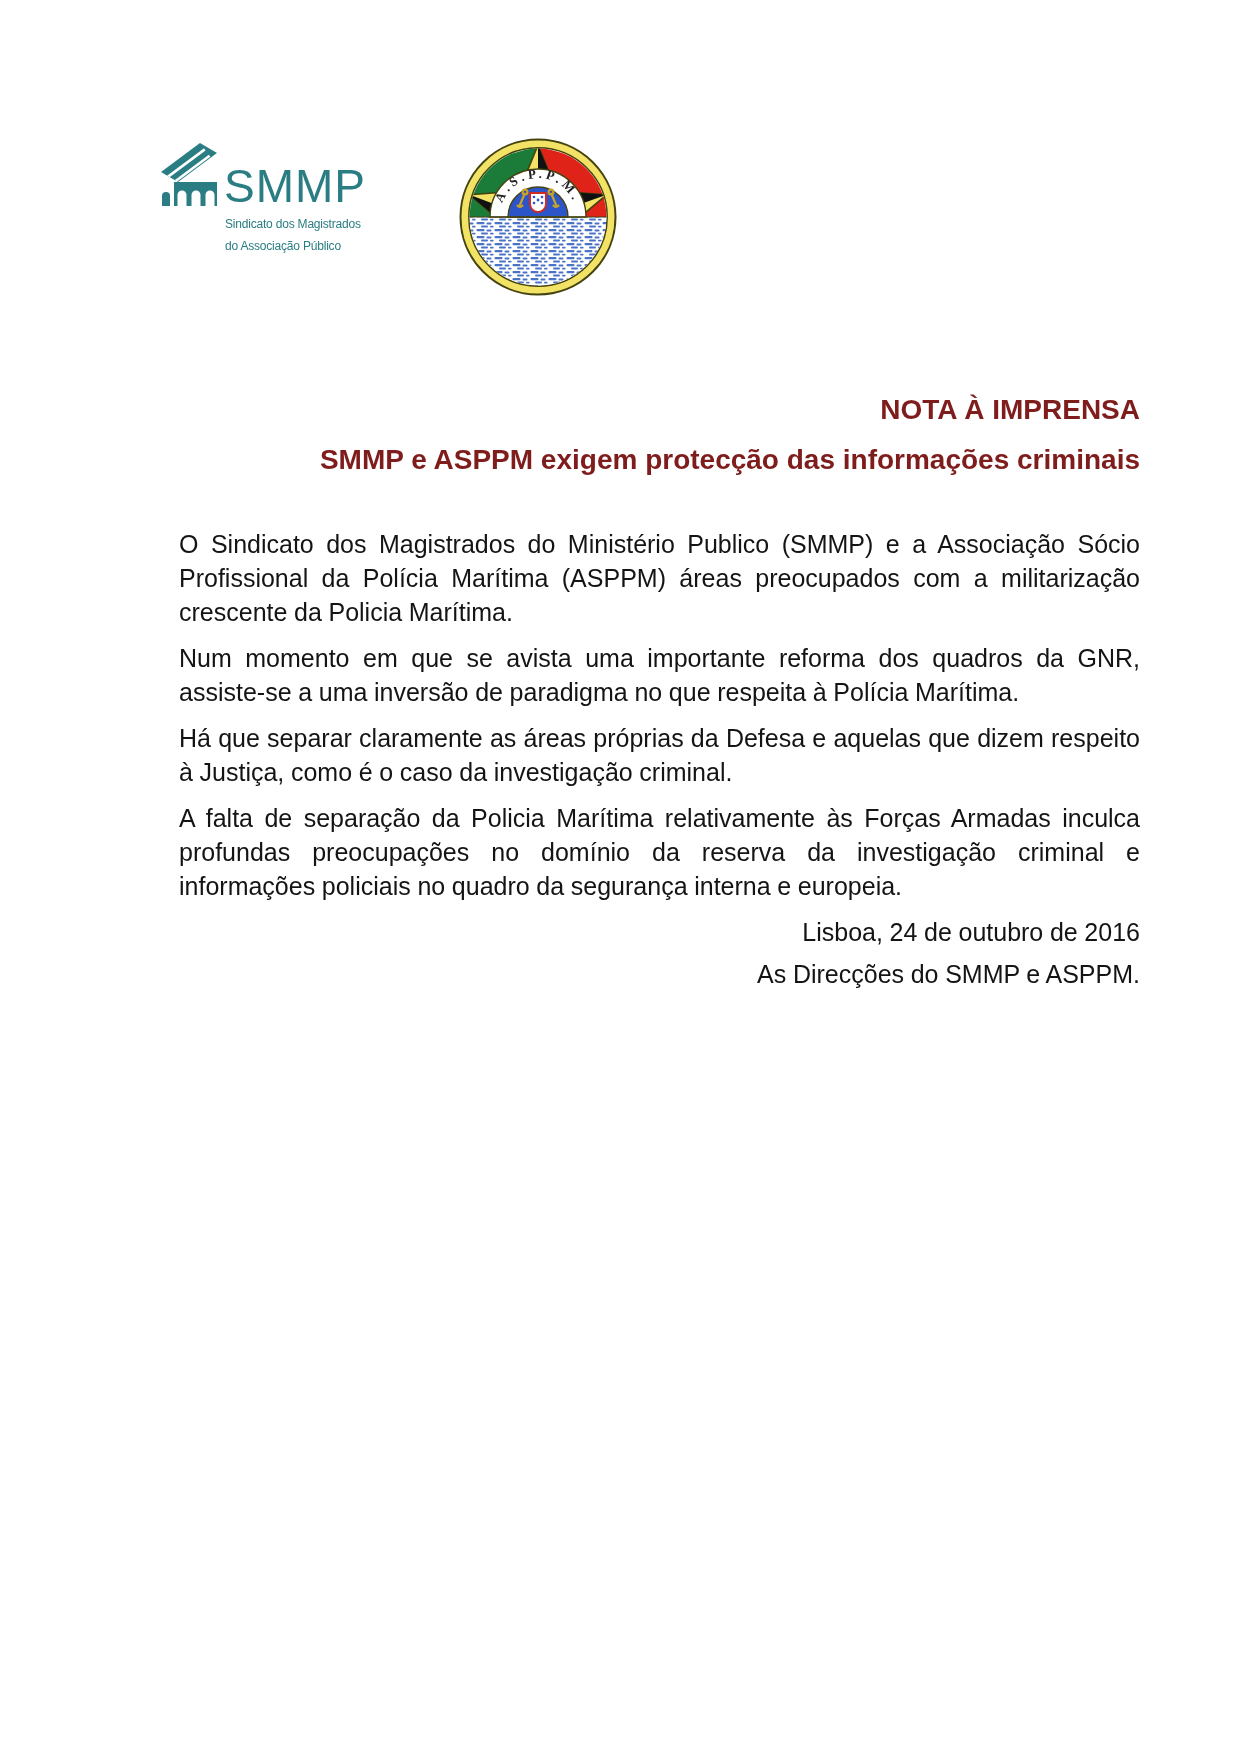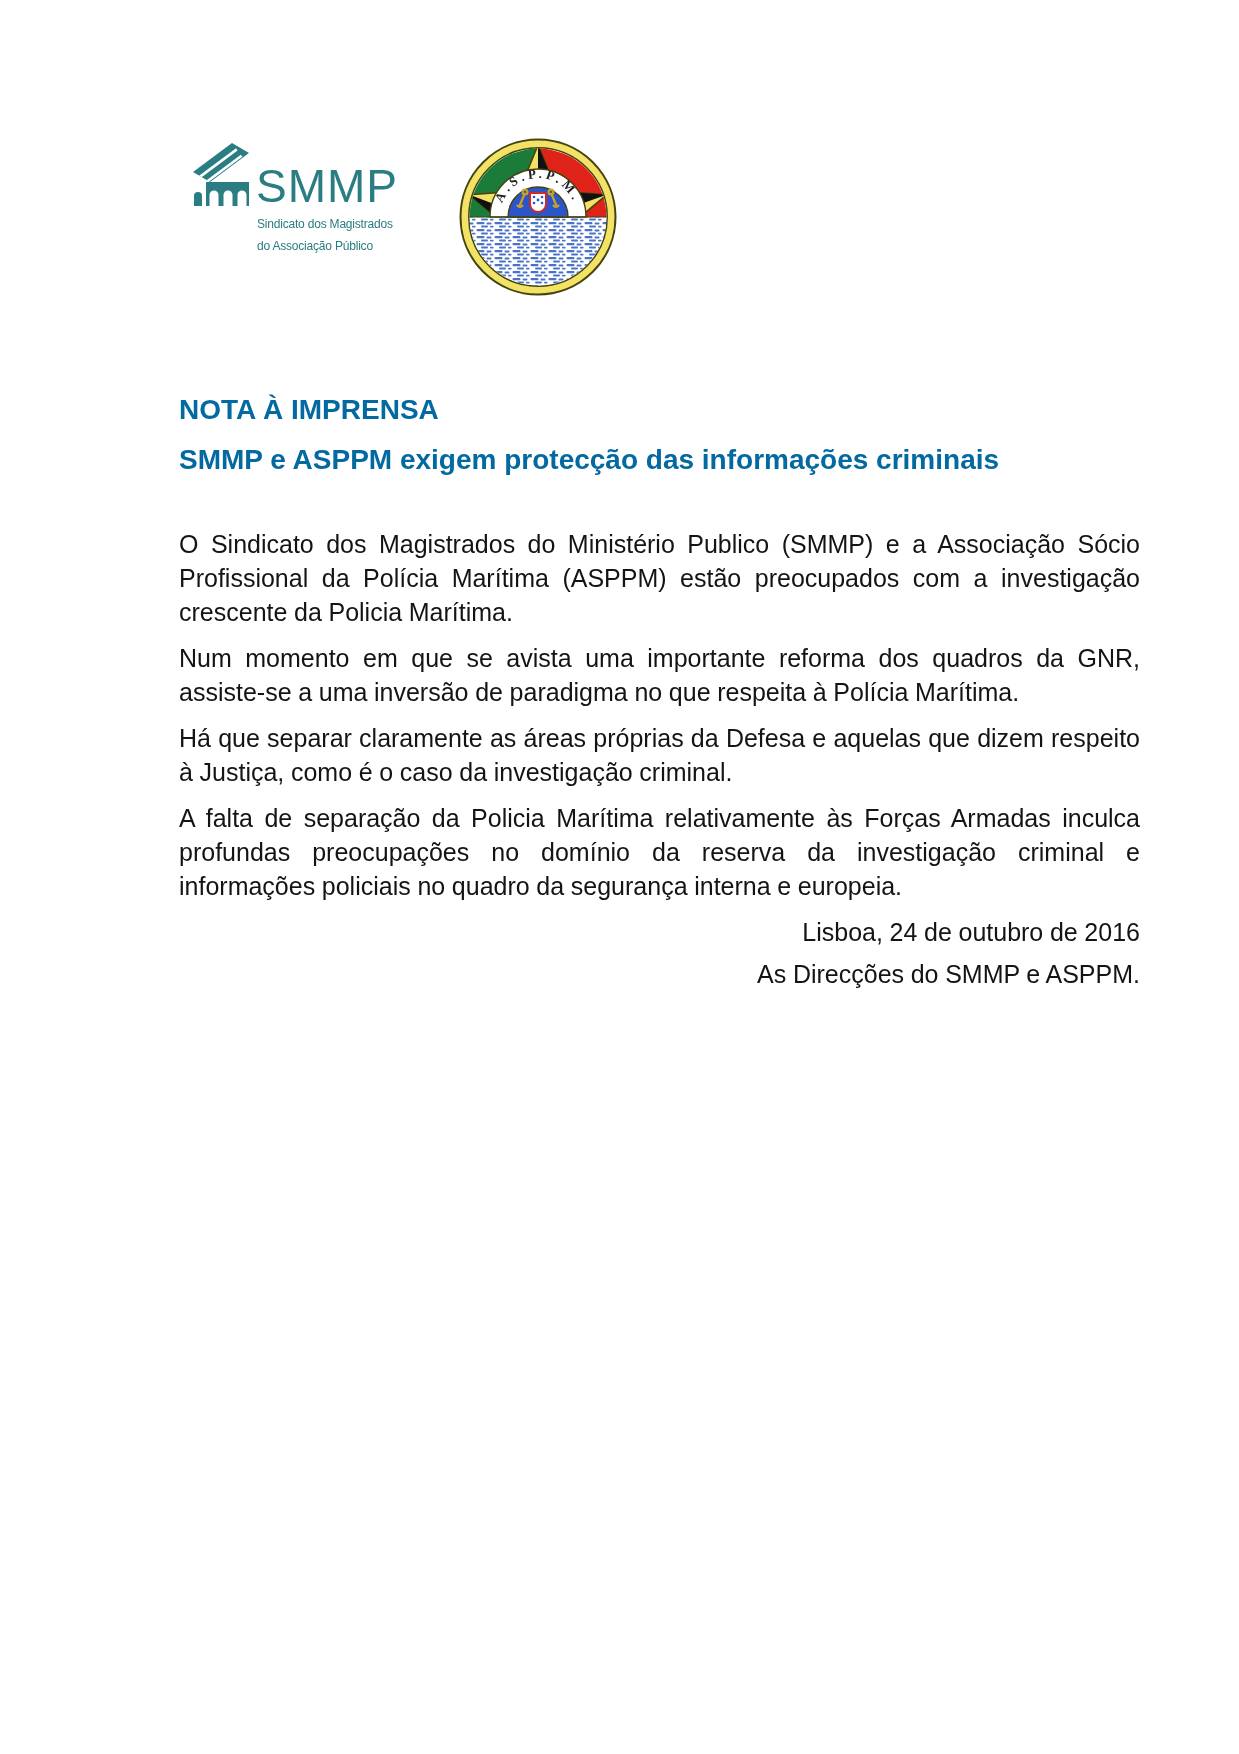--- a/index.html
+++ b/index.html
@@ -6,38 +6,38 @@
   .page{
     position:relative;
     width:1239px;height:1754px;
     margin:0 auto;
     background:#ffffff;
     font-family:"Liberation Sans", sans-serif;
     color:#141414;
     overflow:hidden;
   }
   
-  .smmp-logo{position:absolute;left:192px;top:142px;width:240px;height:110px;}
+  .smmp-logo{position:absolute;left:160px;top:142px;width:240px;height:110px;}
   .smmp-icon{position:absolute;left:0;top:0;}
   .smmp-acronym{
     position:absolute;left:64px;top:21px;
     font-size:46px;line-height:46px;font-weight:400;letter-spacing:1px;
     color:#2a7d82;
   }
   .smmp-caption{
     position:absolute;left:65px;top:71px;
     font-size:12px;line-height:22px;letter-spacing:-0.2px;
     color:#2a7d82;
   }
   .asppm-logo{position:absolute;left:458px;top:137px;width:160px;height:160px;}
   
   .title, .subtitle{
     position:absolute;left:179px;width:961px;
-    text-align:left;font-weight:bold;font-size:28px;line-height:34px;
-    color:#0369a1;
+    text-align:right;font-weight:bold;font-size:28px;line-height:34px;
+    color:#7f1d1d;
   }
   .title{top:393px;}
   .subtitle{top:443px;}
   
   .body-text{
     position:absolute;left:179px;top:527px;width:961px;
     font-size:25px;line-height:34px;word-spacing:-0.3px;
   }
   .body-text p{margin:0 0 12px 0;text-align:justify;}
   .body-text p.wide{line-height:42px;margin-bottom:13px;}
@@ -136,21 +136,21 @@
       </g>
 
       <line x1="10" y1="80" x2="150" y2="80" stroke="#45430e" stroke-width="1.2"></line>
     </g>
   </svg>
 
   <div class="title">NOTA À IMPRENSA</div>
   <div class="subtitle">SMMP e ASPPM exigem protecção das informações criminais</div>
 
   <div class="body-text">
-    <p>O Sindicato dos Magistrados do Ministério Publico (SMMP) e a Associação Sócio Profissional da Polícia Marítima (ASPPM) estão preocupados com a investigação crescente da Policia Marítima.</p>
+    <p>O Sindicato dos Magistrados do Ministério Publico (SMMP) e a Associação Sócio Profissional da Polícia Marítima (ASPPM) áreas preocupados com a militarização crescente da Policia Marítima.</p>
     <p>Num momento em que se avista uma importante reforma dos quadros da GNR, assiste-se a uma inversão de paradigma no que respeita à Polícia Marítima.</p>
     <p>Há que separar claramente as áreas próprias da Defesa e aquelas que dizem respeito à Justiça, como é o caso da investigação criminal.</p>
     <p>A falta de separação da Policia Marítima relativamente às Forças Armadas inculca profundas preocupações no domínio da reserva da investigação criminal e informações policiais no quadro da segurança interna e europeia.</p>
     <p class="plain">Lisboa, 24 de outubro de 2016</p>
     <p class="plain">As Direcções do SMMP e ASPPM.</p>
   </div>
 
 </div>
 
 </body></html>

